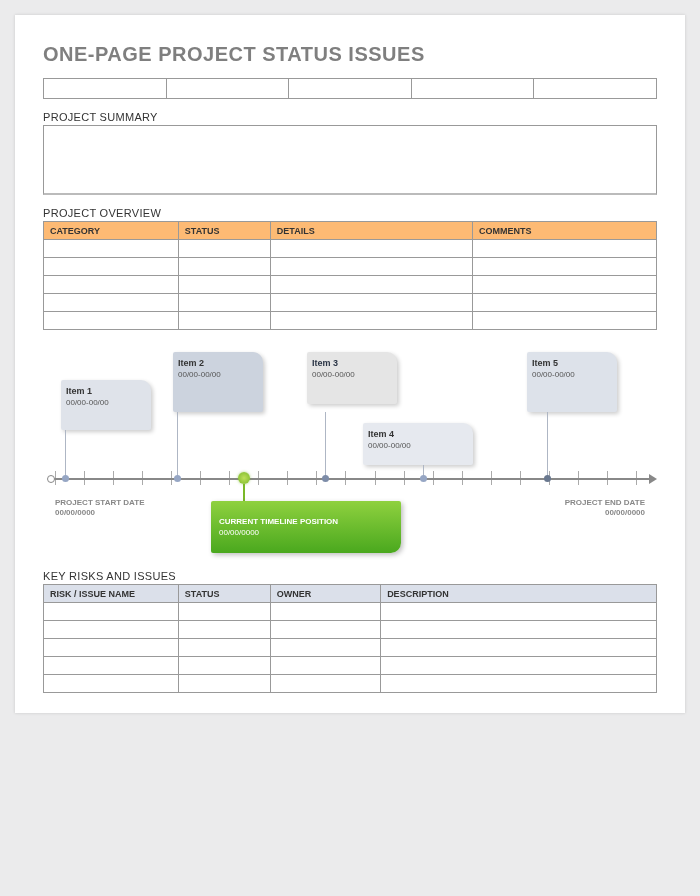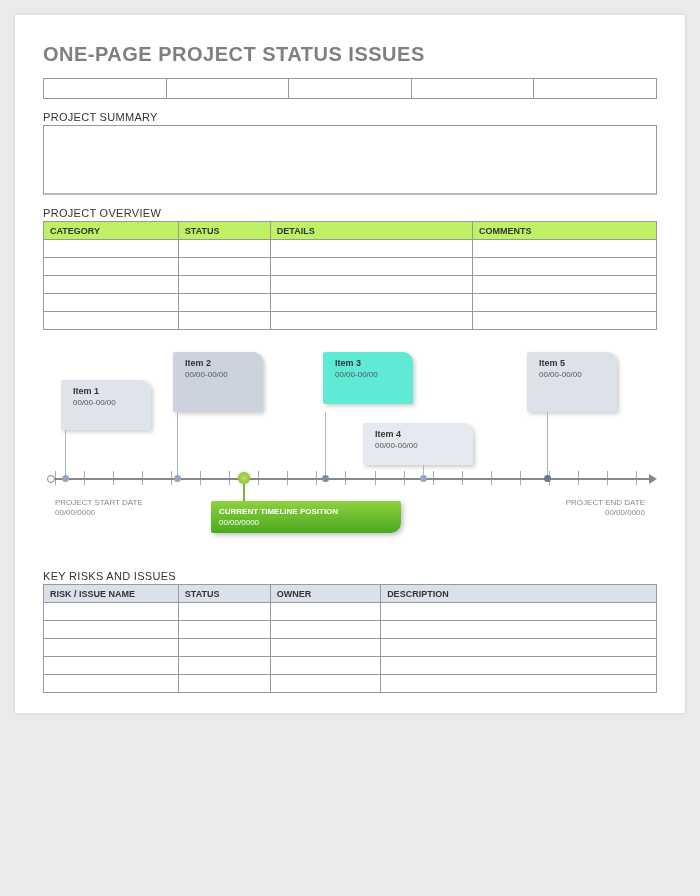--- a/index.html
+++ b/index.html
@@ -9,30 +9,30 @@
 table{border-collapse:collapse;width:100%;font-size:9px}
 td,th{border:1px solid #999;padding:3px 6px;text-align:left;font-weight:bold;color:#333;vertical-align:middle}
 .hdr{background:#dbe0ea}
 .info1 td{height:22px}
 .info1 .lbl{width:70px}
 .info1 .val{background:#fff;font-weight:normal}
 .info2 th{background:#f4f4f4;text-align:center;font-size:8px;height:24px}
 .info2 td{background:#fff;height:20px}
 .sect{font-size:11px;color:#333;margin:12px 0 2px;letter-spacing:.3px}
 .summary-box{border:1px solid #999;border-bottom:2px solid #bbb;height:70px;background:#fff}
-.ovw th{background:#bef264;font-size:9px;height:18px}
+.ovw th{background:#fdba74;font-size:9px;height:18px}
 .ovw td{background:#fff;height:18px}
 .risks th{background:#dbe0ea;font-size:9px;height:18px}
 .risks td{background:#fff;height:18px}
 .tl-wrap{height:210px;position:relative;margin:18px 0 8px}
-.callout{position:absolute;width:90px;padding:6px 12px 10px;font-size:9px;color:#333;font-weight:bold;border-radius:2px 10px 2px 2px;box-shadow:2px 2px 4px rgba(0,0,0,.2)}
+.callout{position:absolute;width:90px;padding:6px 5px 10px;font-size:9px;color:#333;font-weight:bold;border-radius:2px 10px 2px 2px;box-shadow:2px 2px 4px rgba(0,0,0,.2)}
 .callout .dt{font-weight:normal;font-size:8px;color:#555;margin-top:2px}
 .c1{background:#dfe3ea;top:32px;left:18px;height:50px}
 .c2{background:#ccd3de;top:4px;left:130px;height:60px}
-.c3{background:#5eead4;top:4px;left:280px;height:52px;color:#2a3445}
+.c3{background:#e5e5e5;top:4px;left:264px;height:52px;color:#2a3445}
 .c4{background:#e6e9ef;top:75px;left:320px;height:42px;width:110px}
 .c5{background:#dde2ea;top:4px;left:484px;height:60px}
 .stem{position:absolute;width:1px;background:#aeb6c4}
 .s1{left:22px;top:82px;height:48px}
 .s2{left:134px;top:64px;height:66px}
 .s3{left:282px;top:64px;height:66px}
 .s4{left:380px;top:117px;height:13px}
 .s5{left:504px;top:64px;height:66px}
 .axis{position:absolute;top:130px;left:8px;right:8px;height:2px;background:#888}
 .axis:before{content:"";position:absolute;left:-4px;top:-3px;width:6px;height:6px;border:1px solid #888;border-radius:50%;background:#fff}
@@ -40,23 +40,23 @@
 .ticks{position:absolute;top:123px;left:12px;right:20px;height:14px;display:flex;justify-content:space-between}
 .ticks span{width:1px;height:14px;background:#aaa}
 .dot{position:absolute;top:127px;width:7px;height:7px;border-radius:50%;background:#96a6c4}
 .d1{left:19px}
 .d2{left:131px}
 .d3{left:279px;background:#7d8ca8}
 .d4{left:377px}
 .d5{left:501px;background:#69788f}
 .cur-dot{position:absolute;top:124px;left:195px;width:12px;height:12px;border-radius:50%;background:radial-gradient(#bde05a,#7ab828);box-shadow:0 0 3px rgba(122,184,40,.6)}
 .cur-stem{position:absolute;top:136px;left:200px;width:2px;height:18px;background:#7ab828}
-.cur-box{position:absolute;top:153px;left:168px;width:190px;padding:6px 8px;font-size:8px;font-weight:bold;color:#fff;background:linear-gradient(#8fd13f,#4aa81e);border-radius:2px 2px 10px 2px;box-shadow:2px 2px 5px rgba(0,0,0,.25)}
+.cur-box{position:absolute;top:153px;left:168px;width:190px;padding:16px 8px;font-size:8px;font-weight:bold;color:#fff;background:linear-gradient(#8fd13f,#4aa81e);border-radius:2px 2px 10px 2px;box-shadow:2px 2px 5px rgba(0,0,0,.25)}
 .cur-box .dt{font-weight:normal;margin-top:2px}
-.end-lbl{position:absolute;font-size:8px;font-weight:normal;color:#888;line-height:1.3}
+.end-lbl{position:absolute;font-size:8px;font-weight:bold;color:#888;line-height:1.3}
 .start{top:150px;left:12px}
 .endd{top:150px;right:12px;text-align:right}
 </style>
 </head>
 <body>
 
 <div class="page">
   <div class="title">ONE-PAGE PROJECT STATUS ISSUES</div>
 
 

